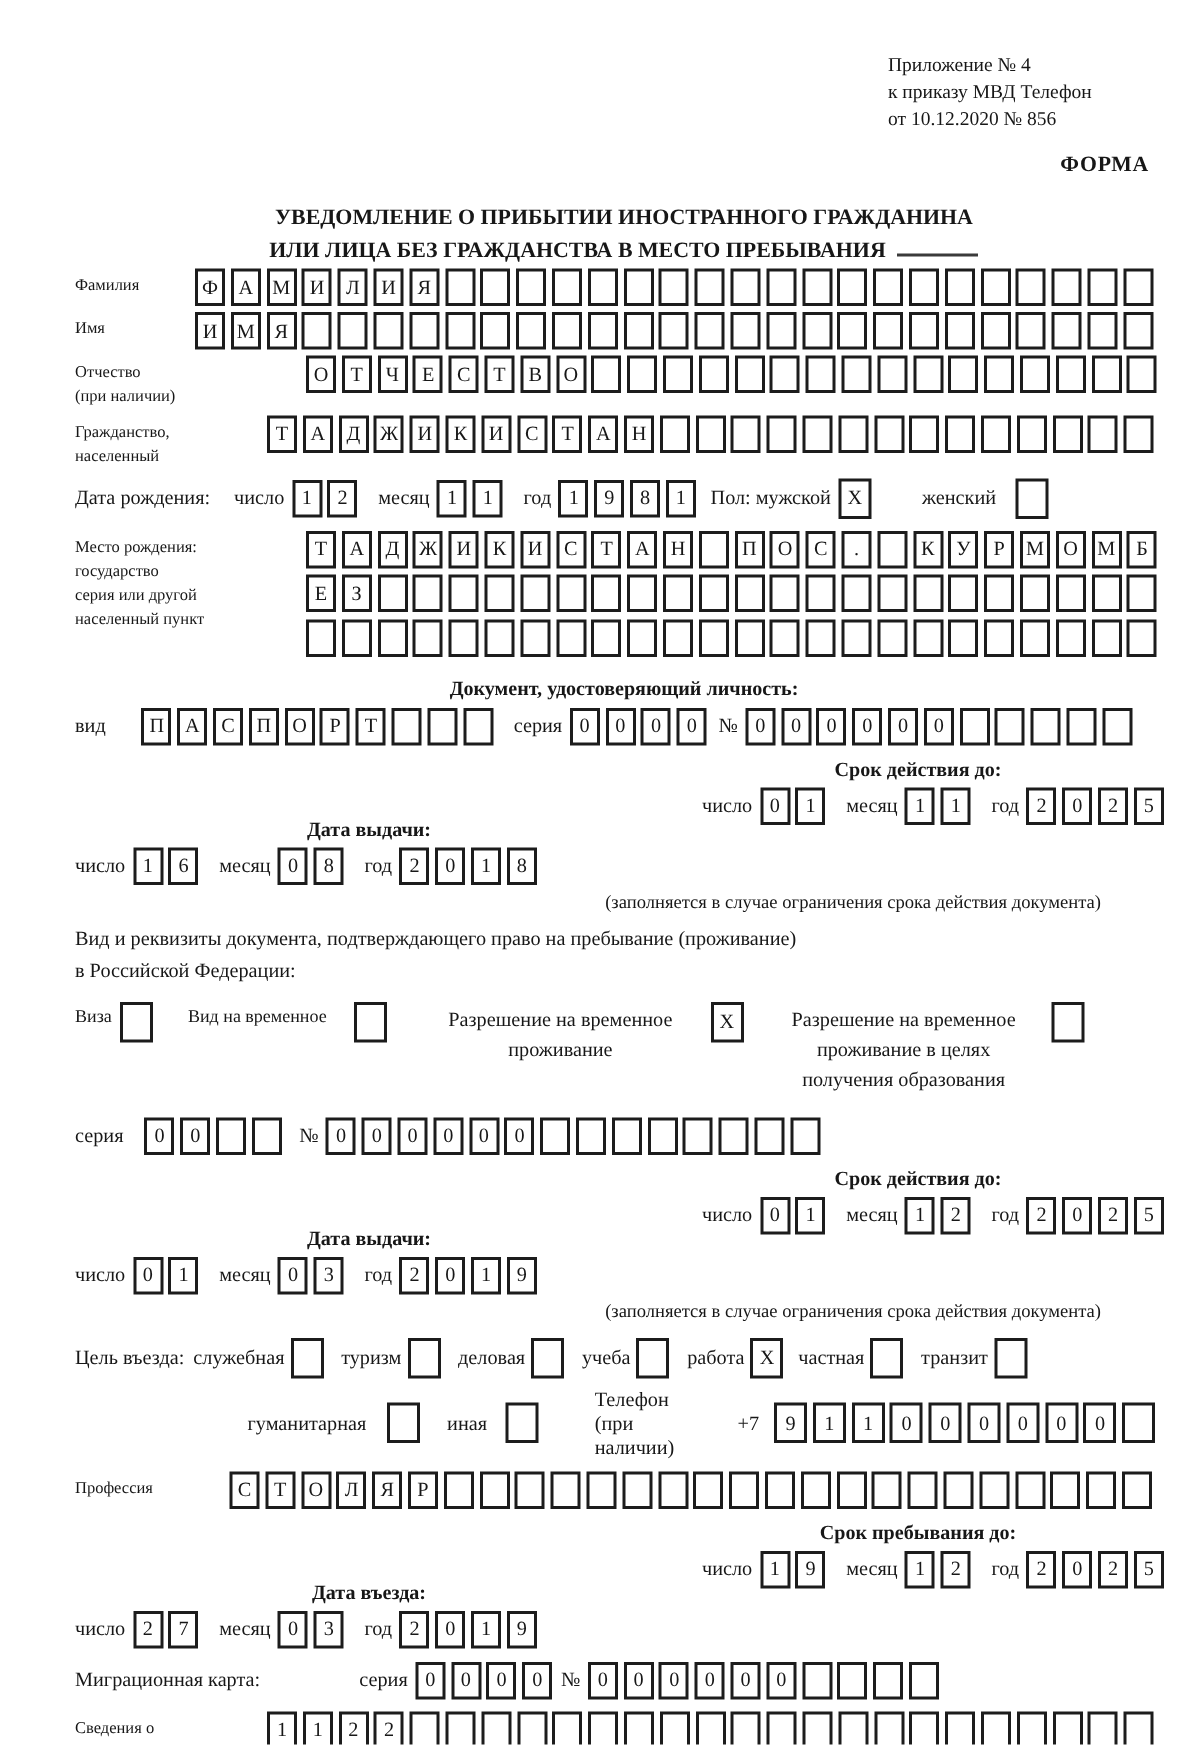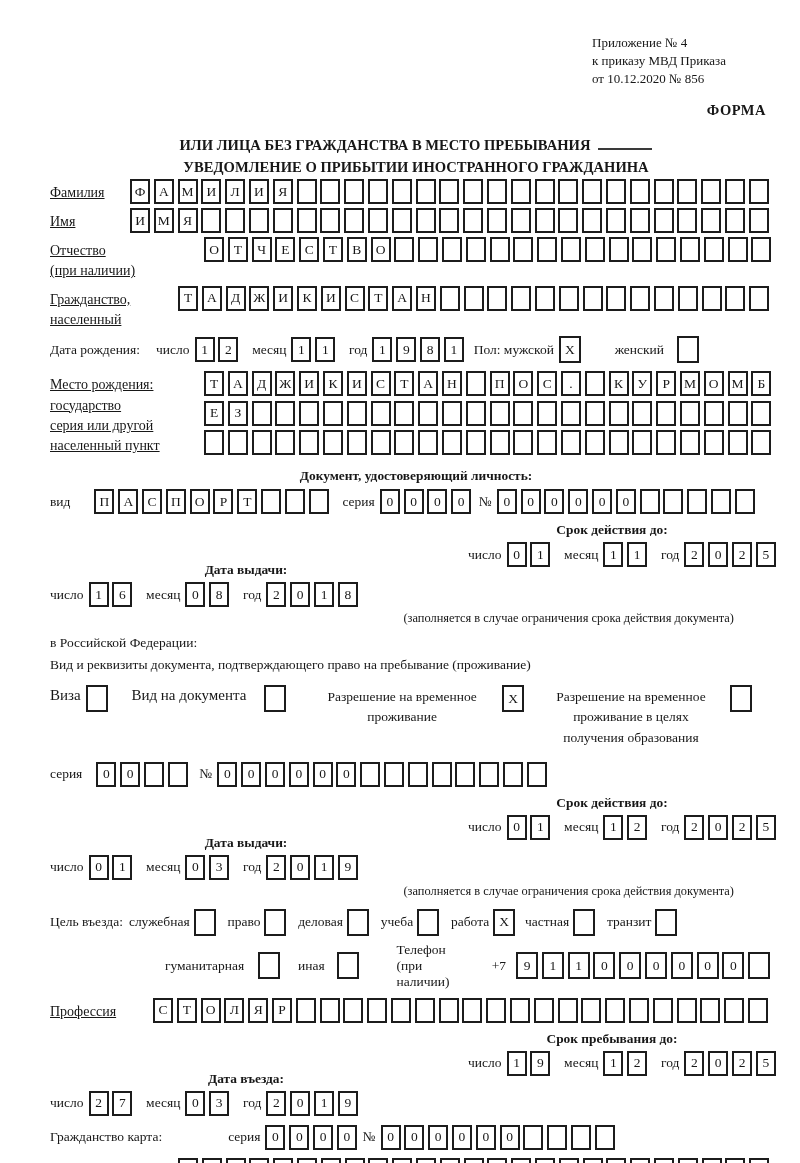--- a/index.html
+++ b/index.html
@@ -5,66 +5,66 @@
   html,body{margin:0;padding:0;background:#fff;}
   body{width:800px;height:1163px;overflow:hidden;font-family:"Liberation Serif","DejaVu Serif",serif;color:#171717;}
   .page{box-sizing:border-box;width:800px;height:1163px;padding:34px 18px 16px 50px;}
   .appendix{width:178px;margin-left:auto;margin-right:12px;font-size:13px;line-height:1.38;}
   .appendix .sub{font-size:12.2px;margin-top:3px;line-height:1.4;}
   .forma{margin-top:14px;text-align:right;padding-right:16px;font-weight:bold;font-size:14.5px;letter-spacing:.5px;}
   .title{margin-top:15px;text-align:center;font-weight:bold;font-size:14.6px;line-height:1.55;}
   .title-underline{display:inline-block;width:54px;border-bottom:2.4px solid #3a3a3a;height:11px;margin-left:8px;}
   .sect{margin-top:25px;margin-bottom:20px;text-align:center;font-weight:bold;font-size:13.2px;white-space:nowrap;}
   .row{display:flex;align-items:flex-start;margin-bottom:4px;}
-  .lbl{font-size:14px;line-height:1.45;padding-top:4px;flex:none;text-decoration:underline;}
+  .lbl{font-size:11px;line-height:1.45;padding-top:4px;flex:none;}
   .w80{width:80px;}.w128{width:128px;}.w154{width:154px;}.w103{width:103px;}
   .bxr{display:flex;flex:none;}
   .bx{display:inline-flex;flex:none;align-items:center;justify-content:center;width:16px;height:21px;border:2px solid #1c1c1c;margin-right:3.8px;font-size:13.5px;background:#fff;}
   .cbx .bx{width:18px;height:23px;}
   .stack .bxr{margin-bottom:4.6px;}
   .inl{display:flex;align-items:center;font-size:13.5px;}
   .dl{margin:0 5px 0 10px;flex:none;font-size:13.5px;}
   .dl.first{margin-left:0;}
   .twocol{display:flex;margin-top:8px;}
   .col-l{width:392px;flex:none;margin-top:40px;}
   .col-r{flex:1;}
   .dhead{text-align:center;font-weight:bold;font-size:13.4px;margin-bottom:4px;}
   .dline{display:flex;align-items:center;}
   .col-r .dline{padding-left:26px;}
   .note-r{text-align:right;padding-right:48px;font-size:12.4px;margin-top:4px;margin-bottom:6px;}
   .para{font-size:13.5px;line-height:1.6;margin-top:4px;}
   .opts{display:flex;align-items:flex-start;margin-top:8px;margin-bottom:14px;}
   .opt{display:flex;align-items:flex-start;}
-  .opt .ol{font-size:15px;padding-top:4px;}
+  .opt .ol{font-size:12px;padding-top:4px;}
   .opt .ml{text-align:center;font-size:13.5px;line-height:1.5;padding-top:4px;}
   .opt .bxr{margin-left:10px;margin-top:2px;}
   .purpose{display:flex;align-items:center;font-size:13.5px;margin-top:10px;flex-wrap:nowrap;}
   .purpose .pl{margin-right:6px;}
   .purpose .bxr{margin:0 8px 0 4px;}
   .indent115{padding-left:115px;}
   .mt6{margin-top:6px;}
   .phone-lbl{margin-left:26px;margin-right:22px;}
   .doc-head{text-align:center;font-weight:bold;font-size:13.4px;margin:8px 0 5px 0;}
 </style>
 </head>
 <body>
 
 <div class="page">
 
   <div class="appendix">
     <div>Приложение № 4</div>
-    <div>к приказу МВД Приказа</div>
+    <div>к приказу МВД Телефон</div>
     <div>от 10.12.2020 № 856</div>
   </div>
 
   <div class="forma">ФОРМА</div>
 
   <div class="title">
+    <div>УВЕДОМЛЕНИЕ О ПРИБЫТИИ ИНОСТРАННОГО ГРАЖДАНИНА</div>
     <div><span>ИЛИ ЛИЦА БЕЗ ГРАЖДАНСТВА В МЕСТО ПРЕБЫВАНИЯ</span><span class="title-underline"></span></div>
-    <div>УВЕДОМЛЕНИЕ О ПРИБЫТИИ ИНОСТРАННОГО ГРАЖДАНИНА</div>
   </div>
 
 
   <div class="row">
     <div class="lbl w80">Фамилия</div>
     <div class="bxr">
         <span class="bx">Ф</span>
         <span class="bx">А</span>
         <span class="bx">М</span>
         <span class="bx">И</span>
@@ -393,33 +393,33 @@
             <span class="bx">0</span>
             <span class="bx">2</span>
             <span class="bx">5</span>
           </span>
       </div>
     </div>
   </div>
   <div class="note-r">(заполняется в случае ограничения срока действия документа)</div>
 
   <div class="para">
+    <div>Вид и реквизиты документа, подтверждающего право на пребывание (проживание)</div>
     <div>в Российской Федерации:</div>
-    <div>Вид и реквизиты документа, подтверждающего право на пребывание (проживание)</div>
   </div>
 
   <div class="opts cbx">
     <div class="opt">
       <span class="ol">Виза</span>
       <span class="bxr" style="margin-left:5px;">
           <span class="bx"></span>
         </span>
     </div>
     <div class="opt" style="margin-left:20px;">
-      <span class="ol">Вид на документа</span>
+      <span class="ol">Вид на временное</span>
       <span class="bxr" style="margin-left:18px;">
           <span class="bx"></span>
         </span>
     </div>
     <div class="opt" style="margin-left:22px;">
       <span class="ml" style="width:180px;">
         <span>Разрешение на временное</span><br>
         <span>проживание</span>
       </span>
       <span class="bxr">
@@ -512,21 +512,21 @@
     </div>
   </div>
   <div class="note-r">(заполняется в случае ограничения срока действия документа)</div>
 
   <div class="purpose cbx">
     <span class="pl">Цель въезда:</span>
     <span>служебная</span>
     <span class="bxr">
         <span class="bx"></span>
       </span>
-    <span>право</span>
+    <span>туризм</span>
     <span class="bxr">
         <span class="bx"></span>
       </span>
     <span>деловая</span>
     <span class="bxr">
         <span class="bx"></span>
       </span>
     <span>учеба</span>
     <span class="bxr">
         <span class="bx"></span>
@@ -643,21 +643,21 @@
             <span class="bx">2</span>
             <span class="bx">0</span>
             <span class="bx">2</span>
             <span class="bx">5</span>
           </span>
       </div>
     </div>
   </div>
 
   <div class="inl" style="margin-top:9px;">
-    <span>Гражданство карта:</span>
+    <span>Миграционная карта:</span>
     <span class="dl" style="margin-left:66px;">серия</span>
     <span class="bxr">
         <span class="bx">0</span>
         <span class="bx">0</span>
         <span class="bx">0</span>
         <span class="bx">0</span>
       </span>
     <span class="dl" style="margin-left:2px;">№</span>
     <span class="bxr">
         <span class="bx">0</span>

